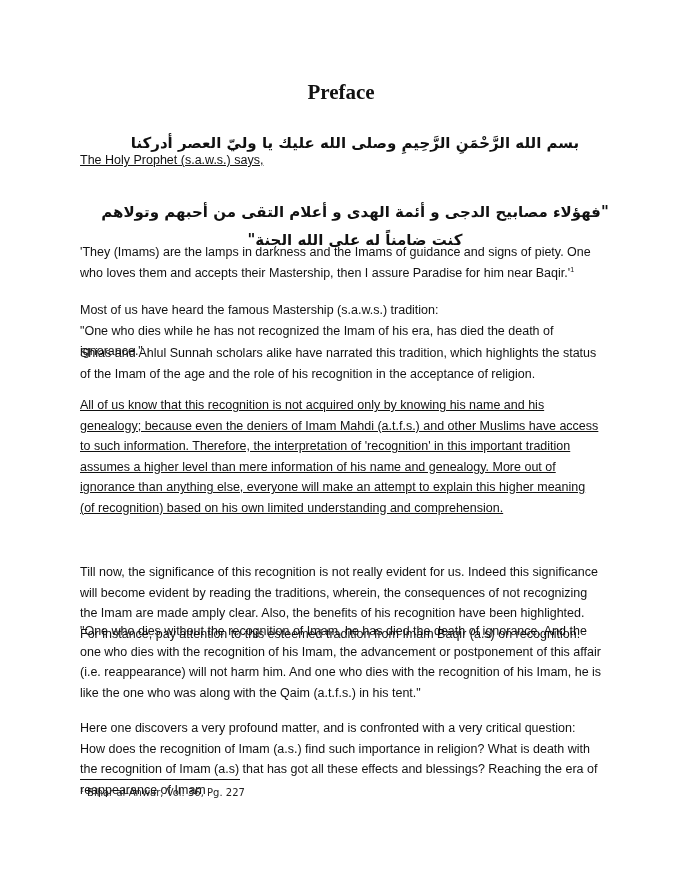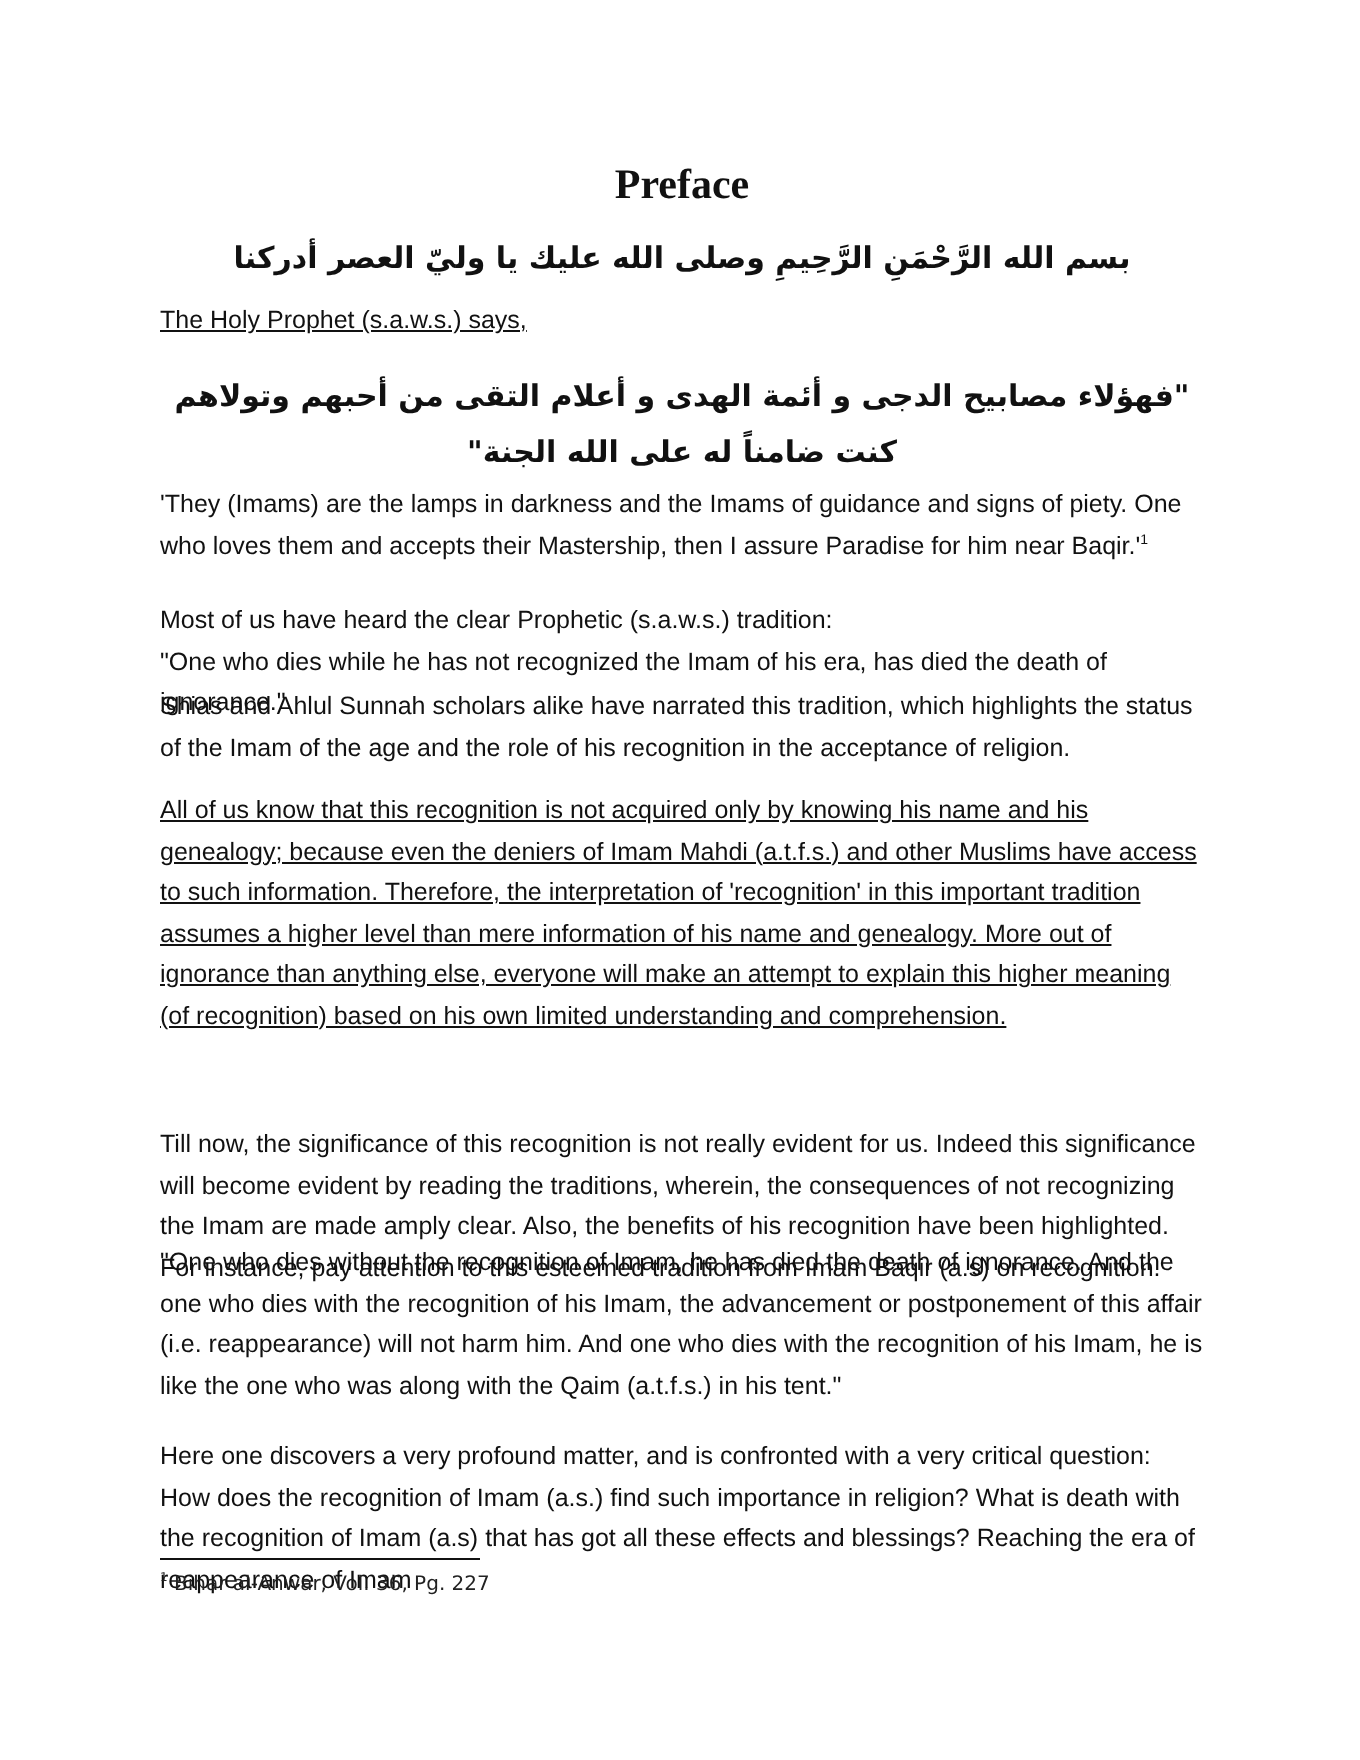--- a/index.html
+++ b/index.html
@@ -31,21 +31,21 @@
       font-size: 21px;
       line-height: 28px;
       margin: 0;
     }
     .arabic {
       font-family: "DejaVu Sans", sans-serif;
       direction: rtl;
       text-align: center;
       font-weight: bold;
       color: #111111;
-      margin: 0;
+      margin: 14px;
     }
     .arabic-basmala {
       position: absolute;
       left: 0;
       width: 522px;
       top: 116px;
       font-size: 15px;
       line-height: 26px;
     }
     .intro {
@@ -118,21 +118,21 @@
   <h1 class="title">Preface</h1>
 
   <p class="arabic arabic-basmala">بسم الله الرَّحْمَنِ الرَّحِيمِ وصلى الله عليك يا وليّ العصر أدركنا</p>
 
   <p class="intro">The Holy Prophet (s.a.w.s.) says,</p>
 
   <p class="arabic arabic-hadith">"فهؤلاء مصابيح الدجى و أئمة الهدى و أعلام التقى من أحبهم وتولاهم كنت ضامناً له على الله الجنة"</p>
 
   <p class="body-text p1"><span>'They (Imams) are the lamps in darkness and the Imams of guidance and signs of piety. One who loves them and accepts their Mastership, then I assure Paradise for him near Baqir.'</span><sup class="fn">1</sup></p>
 
-  <p class="body-text p2"><span>Most of us have heard the clear Prophetic (s.a.w.s.) tradition:</span><br><span>"One who dies while he has not recognized the Imam of his era, has died the death of ignorance."</span></p>
+  <p class="body-text p2"><span>Most of us have heard the famous Mastership (s.a.w.s.) tradition:</span><br><span>"One who dies while he has not recognized the Imam of his era, has died the death of ignorance."</span></p>
 
   <p class="body-text p3">Shias and Ahlul Sunnah scholars alike have narrated this tradition, which highlights the status of the Imam of the age and the role of his recognition in the acceptance of religion.</p>
 
   <p class="body-text p4">All of us know that this recognition is not acquired only by knowing his name and his genealogy; because even the deniers of Imam Mahdi (a.t.f.s.) and other Muslims have access to such information. Therefore, the interpretation of 'recognition' in this important tradition assumes a higher level than mere information of his name and genealogy. More out of ignorance than anything else, everyone will make an attempt to explain this higher meaning (of recognition) based on his own limited understanding and comprehension.</p>
 
   <p class="body-text p5">Till now, the significance of this recognition is not really evident for us. Indeed this significance will become evident by reading the traditions, wherein, the consequences of not recognizing the Imam are made amply clear. Also, the benefits of his recognition have been highlighted. For instance, pay attention to this esteemed tradition from Imam Baqir (a.s) on recognition.</p>
 
   <p class="body-text p6">"One who dies without the recognition of Imam, he has died the death of ignorance. And the one who dies with the recognition of his Imam, the advancement or postponement of this affair (i.e. reappearance) will not harm him. And one who dies with the recognition of his Imam, he is like the one who was along with the Qaim (a.t.f.s.) in his tent."</p>
 
   <p class="body-text p7">Here one discovers a very profound matter, and is confronted with a very critical question: How does the recognition of Imam (a.s.) find such importance in religion? What is death with the recognition of Imam (a.s) that has got all these effects and blessings? Reaching the era of reappearance of Imam</p>

